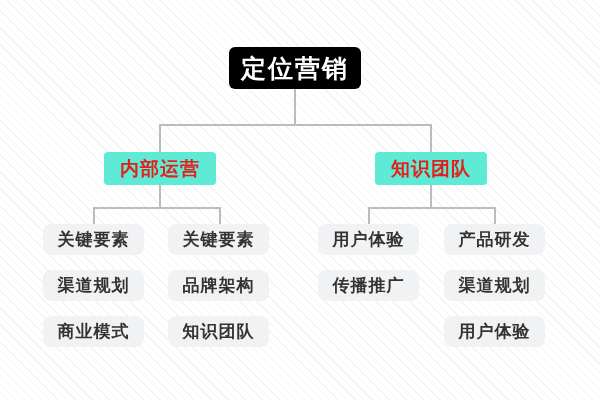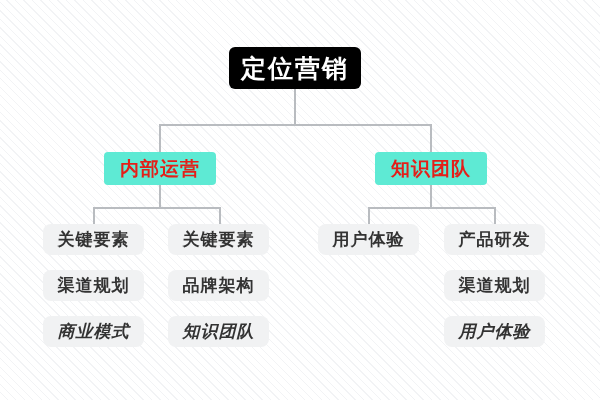--- a/index.html
+++ b/index.html
@@ -85,21 +85,21 @@
 
   
   .col-0 { left: 43px; }
   .col-1 { left: 168px; }
   .col-2 { left: 318px; }
   .col-3 { left: 444px; }
 
   
   .row-0 { top: 224px; }
   .row-1 { top: 270px; }
-  .row-2 { top: 316px; font-style: italic; }
+  .row-2 { top: 316px; }
 </style>
 </head>
 <body>
 
 <div id="chart">
 
   <div class="conn conn-v" style="left:294px; top:89px; height:36px;"></div>
   <div class="conn conn-h" style="left:159px; top:124px; width:272px;"></div>
   <div class="conn conn-v" style="left:159px; top:124px; height:28px;"></div>
   <div class="conn conn-v" style="left:430px; top:124px; height:28px;"></div>
@@ -122,18 +122,19 @@
 
   <div class="node node-leaf col-0 row-0">关键要素</div>
   <div class="node node-leaf col-0 row-1">渠道规划</div>
   <div class="node node-leaf col-0 row-2">商业模式</div>
 
   <div class="node node-leaf col-1 row-0">关键要素</div>
   <div class="node node-leaf col-1 row-1">品牌架构</div>
   <div class="node node-leaf col-1 row-2">知识团队</div>
 
   <div class="node node-leaf col-2 row-0">用户体验</div>
+  <div class="node node-leaf col-2 row-1">传播推广</div>
 
   <div class="node node-leaf col-3 row-0">产品研发</div>
   <div class="node node-leaf col-3 row-1">渠道规划</div>
   <div class="node node-leaf col-3 row-2">用户体验</div>
 
 </div>
 
 </body></html>

